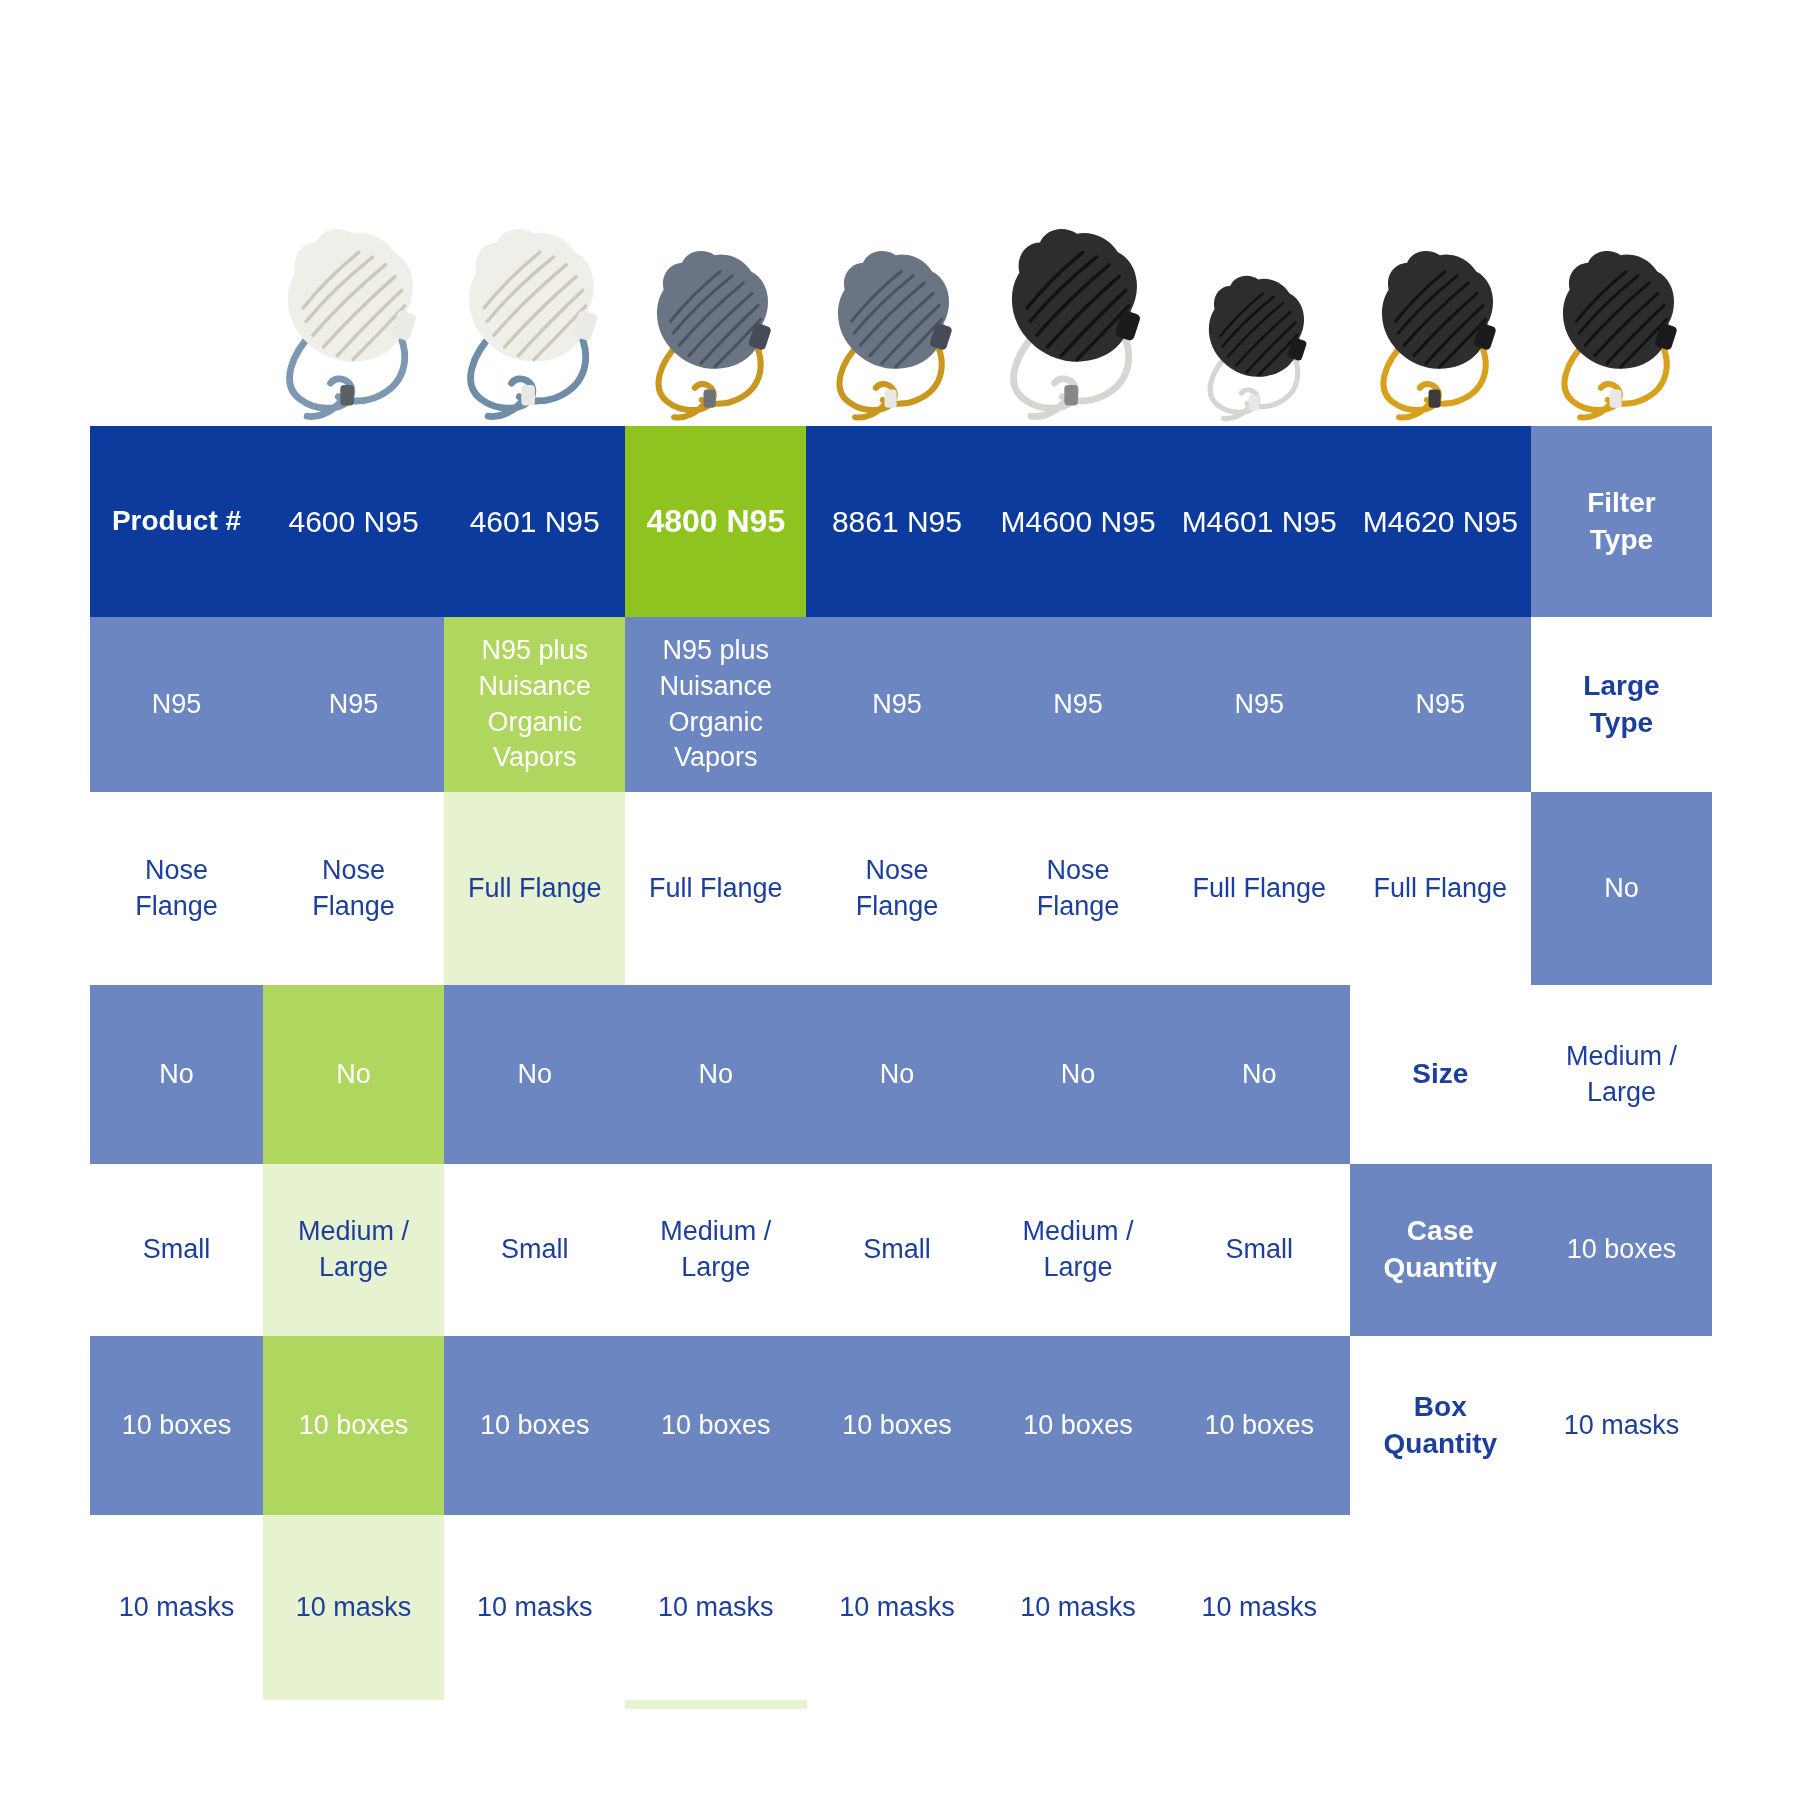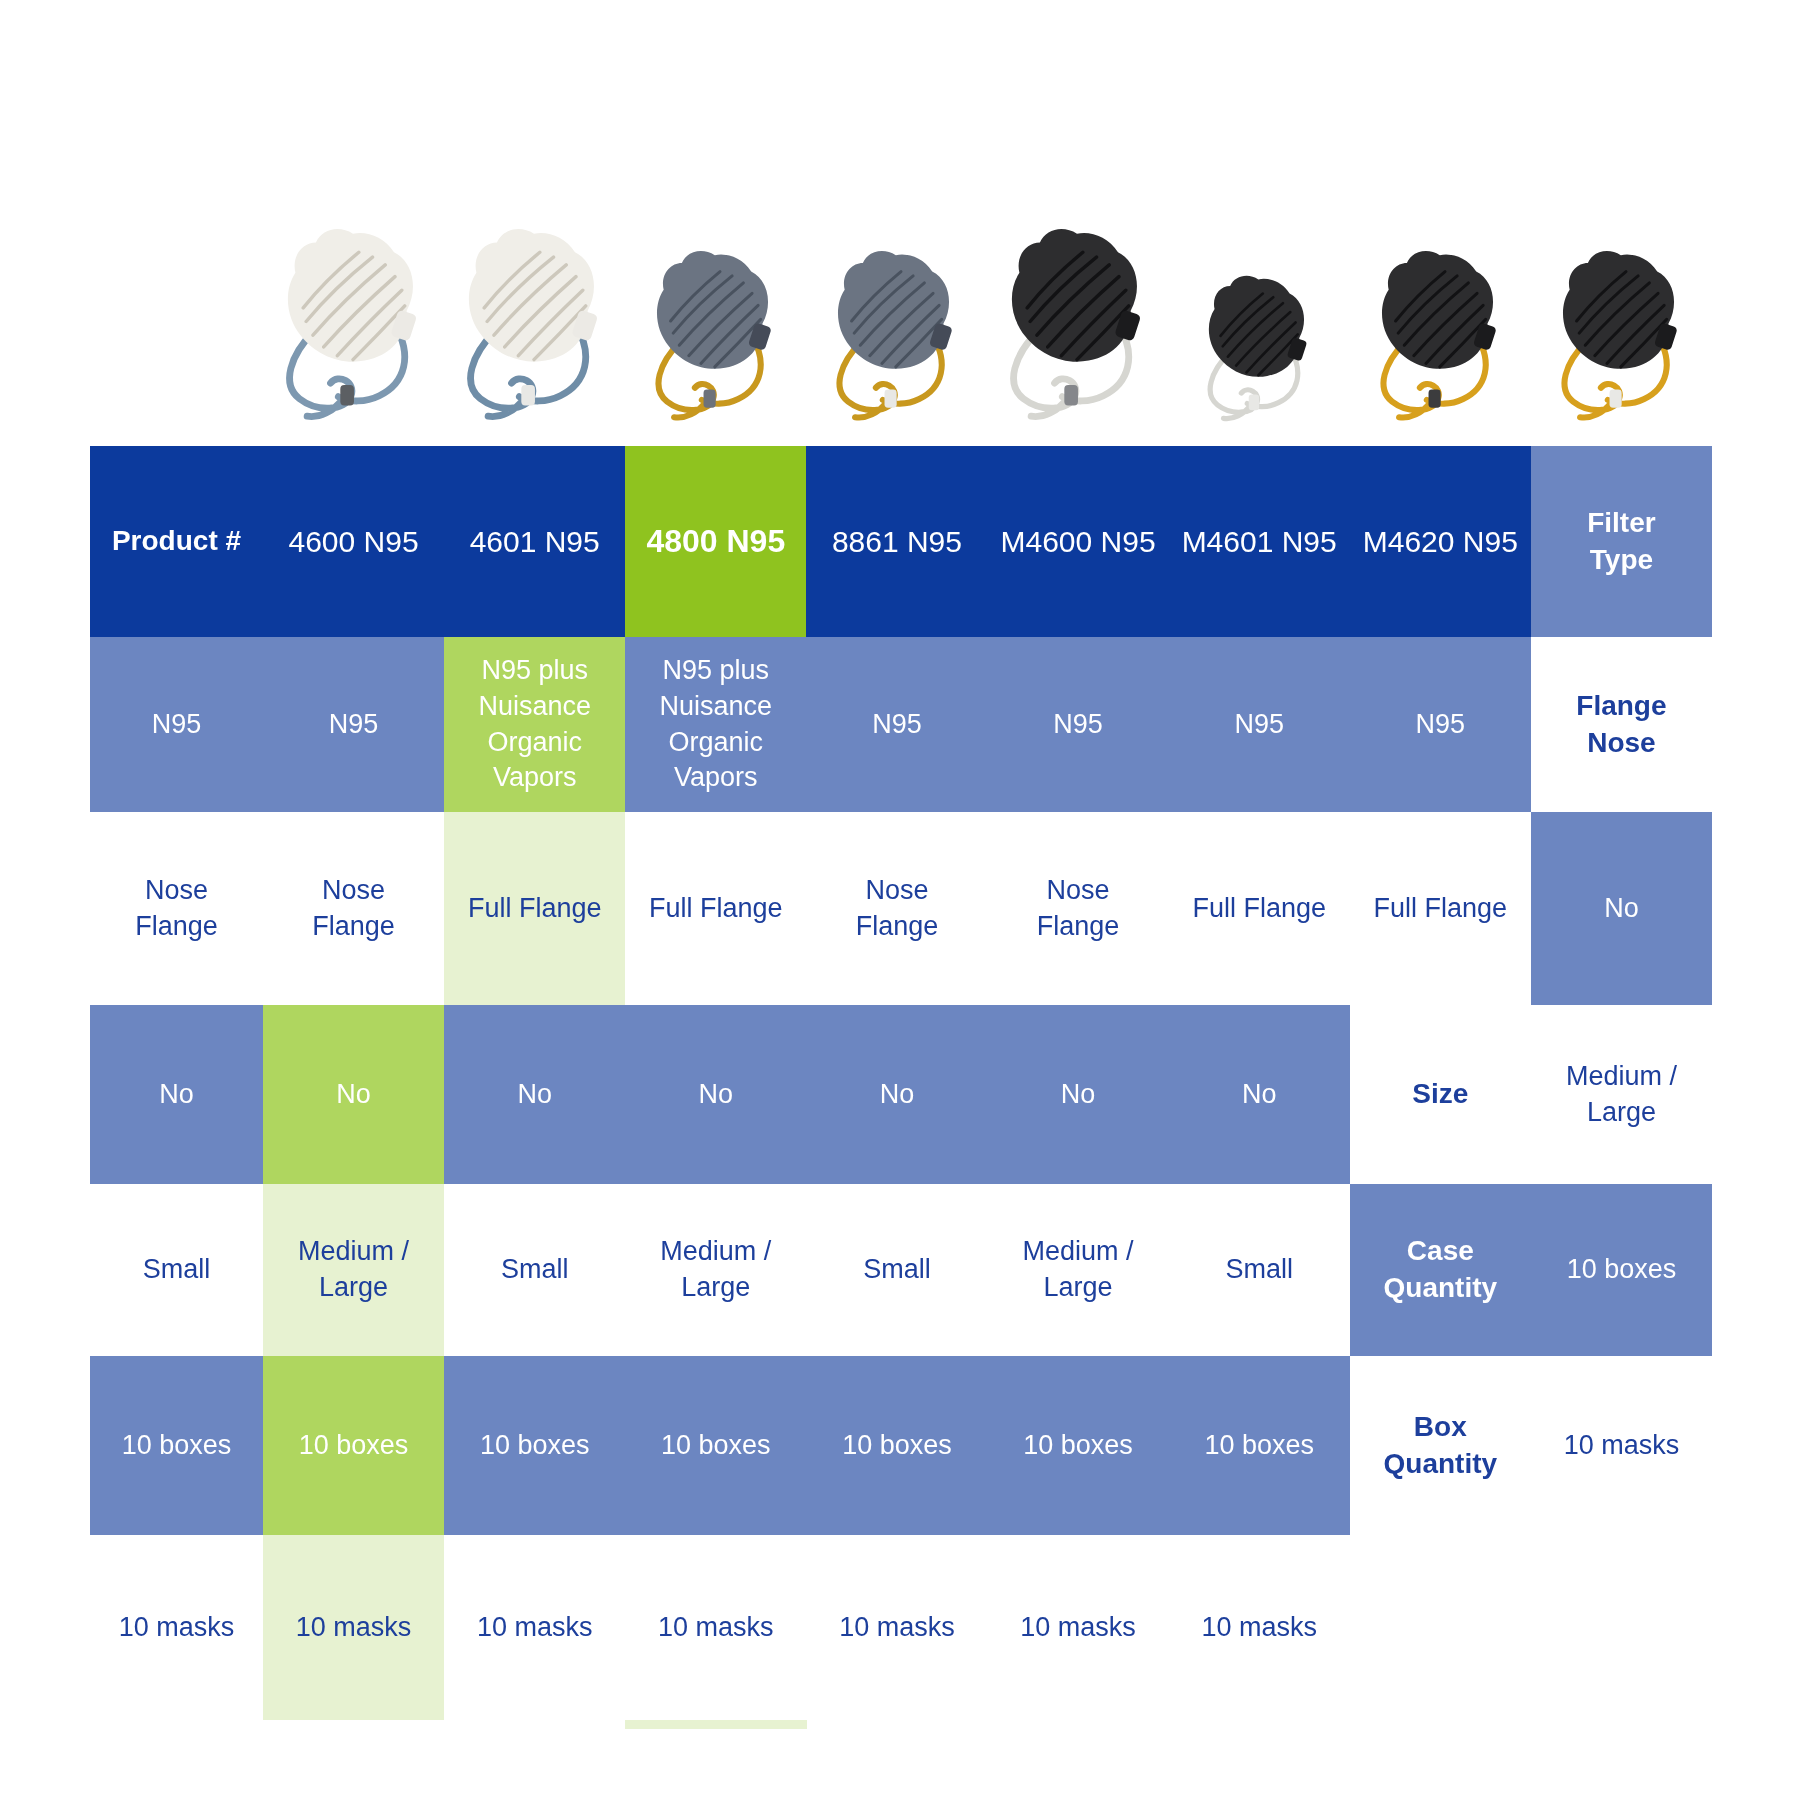--- a/index.html
+++ b/index.html
@@ -16,21 +16,20 @@
   .mask{display:block;}
   .m-lg{height:205px;width:auto;}
   .m-md{height:182px;width:auto;}
   .m-sm{height:156px;width:auto;}
   
   .table{
     position:absolute;left:90px;top:426px;width:1622px;height:1274px;
     display:grid;
     grid-template-columns:173px repeat(8,1fr);
     grid-template-rows:191px 175px 193px 179px 172px 179px 185px;
-    margin-top:20px;
   }
   .c{
     display:flex;align-items:center;justify-content:center;text-align:center;
     padding:0 16px;font-size:27px;line-height:1.32;
   }
   .navy{background:var(--header-bg,#0c3a9d);color:var(--white-text,#ffffff);font-weight:400;font-size:30px;white-space:nowrap;padding:0 6px;}
   .g-head{background:var(--highlight-header-bg,#8fc31f);color:var(--white-text,#ffffff);font-weight:700;font-size:32px;white-space:nowrap;padding:0 20px;}
   .blue{background:var(--blue-row-bg,#6c86c1);color:var(--white-text,#ffffff);}
   .g-mid{background:var(--highlight-blue-bg,#afd65f);color:var(--white-text,#ffffff);}
   .white{background:var(--white-row-bg,#ffffff);color:var(--navy-text,#1d3f9c);}
@@ -139,21 +138,21 @@
     <div class="c blue">N95</div>
     <div class="c blue">N95</div>
     <div class="c g-mid">N95 plus Nuisance Organic Vapors</div>
     <div class="c blue">N95 plus Nuisance Organic Vapors</div>
     <div class="c blue">N95</div>
     <div class="c blue">N95</div>
     <div class="c blue">N95</div>
     <div class="c blue">N95</div>
 
     <div class="c white lab">
-        <span class="lab-inner">Flange Nose</span>
+        <span class="lab-inner">Large Type</span>
       </div>
     <div class="c white">Nose Flange</div>
     <div class="c white">Nose Flange</div>
     <div class="c g-pale">Full Flange</div>
     <div class="c white">Full Flange</div>
     <div class="c white">Nose Flange</div>
     <div class="c white">Nose Flange</div>
     <div class="c white">Full Flange</div>
     <div class="c white">Full Flange</div>
 

